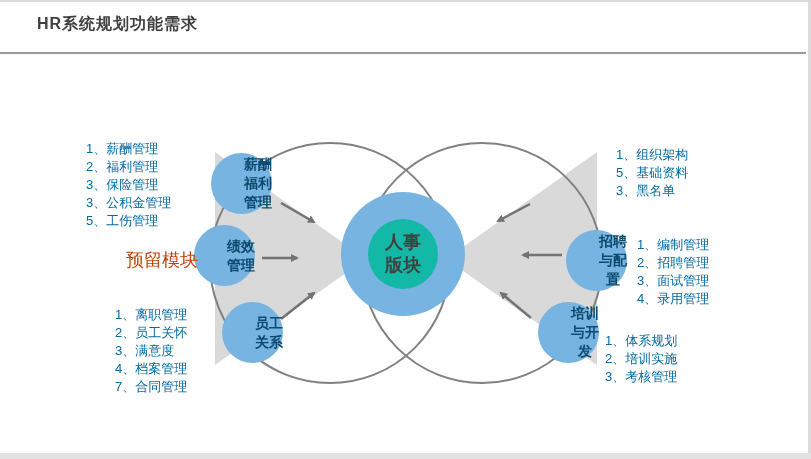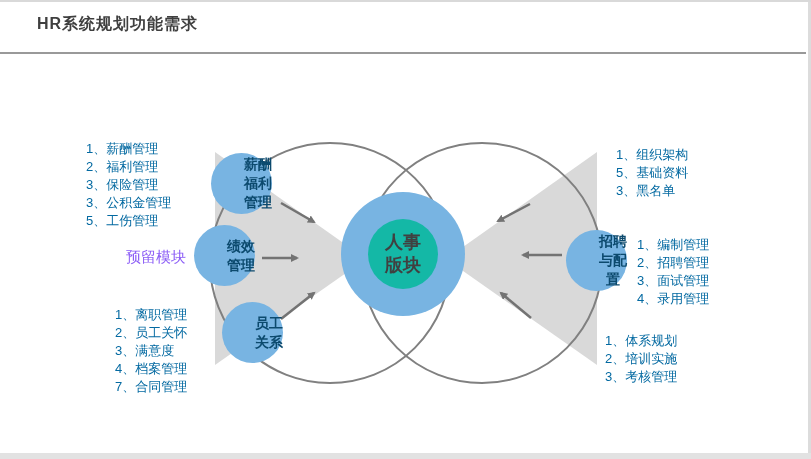--- a/index.html
+++ b/index.html
@@ -46,21 +46,21 @@
     text-align:center;
     color:#404040; font-weight:bold; font-size:18px; line-height:1.3;
     white-space:pre-line;
   }
 
   .feature-list { position:absolute; font-size:13px; color:#0369a1; }
   .feature-list .li { height:18px; line-height:18px; white-space:nowrap; }
 
   .reserved-label {
     position:absolute; left:126px; top:246px;
-    font-size:15px; color:#8b5cf6; white-space:nowrap;
+    font-size:18px; color:#c2410c; white-space:nowrap;
   }
 </style>
 </head>
 <body>
 
 <div class="slide">
   <div class="edge-right"></div>
   <div class="edge-bottom"></div>
 
   <div class="slide-title">HR系统规划功能需求</div>
@@ -105,20 +105,25 @@
   <div class="node satellite" style="left:222px; top:300px;">
     <span>员工
 关系</span>
   </div>
 
   <div class="node satellite" style="left:566px; top:228px;">
     <span>招聘
 与配
 置</span>
   </div>
+  <div class="node satellite" style="left:538px; top:300px;">
+    <span>培训
+与开
+发</span>
+  </div>
 
   <div class="reserved-label">预留模块</div>
 
   <div class="feature-list" style="left:86px; top:138px;">
     <div class="li">1、薪酬管理</div>
     <div class="li">2、福利管理</div>
     <div class="li">3、保险管理</div>
     <div class="li">3、公积金管理</div>
     <div class="li">5、工伤管理</div>
   </div>

